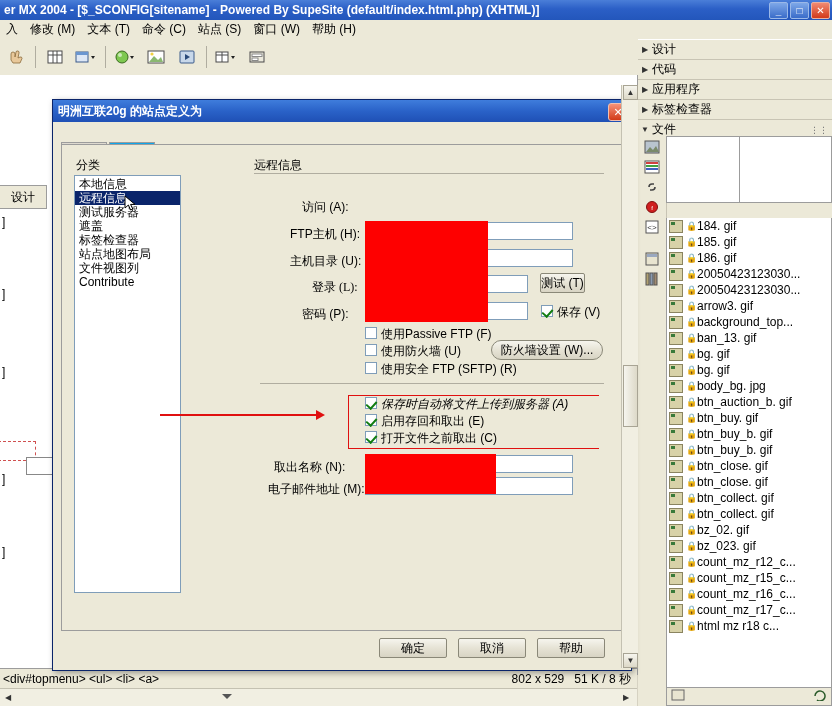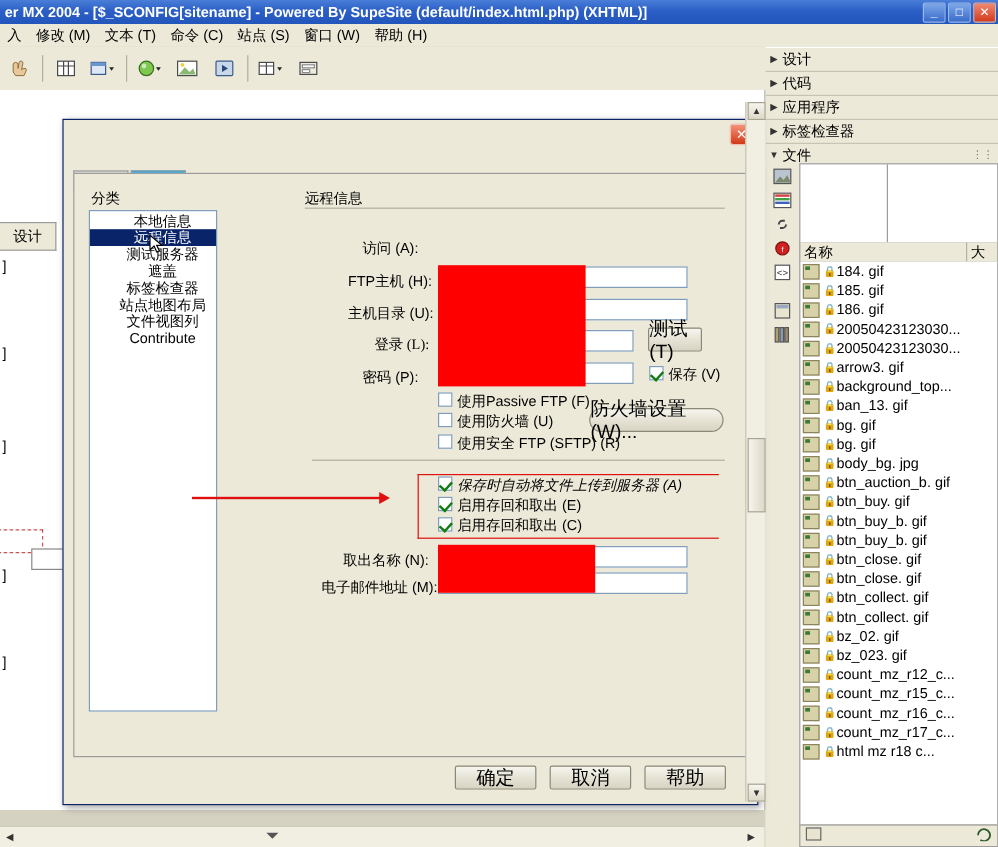--- a/index.html
+++ b/index.html
@@ -158,40 +158,40 @@
   .tab.active{background:#0ea5e9;height:19px;border-bottom:1px solid #0369a1;}
   .dlg-body{
     position:absolute;left:8px;top:44px;width:560px;height:485px;background:#ece9d8;
     border:1px solid #9c9c9c;
   }
   .lbl{position:absolute;font-size:12px;color:#000;white-space:nowrap;}
   .listbox{
     position:absolute;left:12px;top:30px;width:105px;height:415px;background:#fff;border:1px solid #7f9db9;
     font-size:12px;padding-top:1px;overflow:hidden;
   }
-  .litem{height:14px;line-height:14px;padding-left:16px;white-space:nowrap;text-align:center;}
+  .litem{height:14px;line-height:14px;padding-left:4px;white-space:nowrap;}
   .litem.sel{background:#0a246a;color:#fff;}
 
   .groupline{position:absolute;height:1px;background:#b0ada0;}
   .input{
     position:absolute;background:#fff;border:1px solid #7f9db9;height:18px;
     font-size:12px;line-height:18px;padding:0 2px;box-sizing:border-box;overflow:hidden;
   }
   .combo{
     position:absolute;background:#fff;border:1px solid #7f9db9;height:19px;box-sizing:border-box;
     font-size:12px;line-height:18px;padding-left:3px;
   }
   .combo .arrowbtn{
     position:absolute;right:1px;top:1px;width:16px;height:15px;
     background:linear-gradient(to bottom,#f6f5ee,#d4d0c0);border:1px solid #9c9c9c;
     display:flex;align-items:center;justify-content:center;font-size:7px;color:#222;
   }
   .btn{
     position:absolute;background:linear-gradient(to bottom,#f6f5ee 0%,#e6e3d5 50%,#d8d4c4 100%);
-    border:1px solid #8a8878;border-radius:2px;font-size:16px;
+    border:1px solid #8a8878;border-radius:2px;font-size:12px;
     display:flex;align-items:center;justify-content:center;box-sizing:border-box;
   }
   .cb{
     position:absolute;width:12px;height:12px;background:#fff;border:1px solid #7f9db9;box-sizing:border-box;
   }
   .cb.on::after{
     content:"";position:absolute;left:2px;top:1px;width:5px;height:8px;
     border:solid #107c10;border-width:0 2px 2px 0;transform:rotate(42deg);
   }
   .redbox{position:absolute;background:#fe0000;}
@@ -296,20 +296,27 @@
 
     <div class="wsline" style="left:2px;top:140px;">]</div>
     <div class="wsline" style="left:2px;top:212px;">]</div>
     <div class="wsline" style="left:2px;top:290px;">]</div>
     <div class="dashbox" style="left:-2px;top:366px;width:36px;height:18px;"></div>
     <div class="smallbox" style="left:26px;top:382px;width:34px;height:16px;"></div>
     <div class="wsline" style="left:2px;top:397px;">]</div>
     <div class="wsline" style="left:2px;top:470px;">]</div>
   </div>
 
+  <div class="statusbar">
+    <div class="tagpath">&lt;div#topmenu&gt; &lt;ul&gt; &lt;li&gt; &lt;a&gt;</div>
+    <div class="right">
+      <span>802 x 529</span>
+      <span>51 K / 8 秒</span>
+    </div>
+  </div>
   <div class="hscroll">
     <div class="hs-arrow" style="left:2px;">◀</div>
     <div class="thumbarea">
       <div style="position:absolute;left:72px;top:4px;width:0;height:0;border-left:5px solid transparent;border-right:5px solid transparent;border-top:5px solid #555;"></div>
     </div>
     <div class="hs-arrow" style="left:620px;">▶</div>
   </div>
 
   <div class="rightpanel">
     <div class="panelbar first">
@@ -393,24 +400,20 @@
               <rect x="6" y="1" width="3" height="12" fill="#8a9ab0" stroke="#555"></rect>
               <rect x="10" y="1" width="3" height="12" fill="#a08a70" stroke="#555"></rect>
             </svg>
         </div>
       </div>
 
       <div class="previewbox">
         <div class="previewsplit"></div>
       </div>
 
-      <div class="namehdr">
-        <div class="c1">名称</div>
-        <div class="c2">大</div>
-      </div>
 
       <div class="filelist">
         <div class="frow">
             <span class="fico"></span>
             <span class="flock">🔒</span>
             <span>184. gif</span>
           </div>
         <div class="frow">
             <span class="fico"></span>
             <span class="flock">🔒</span>
@@ -547,20 +550,23 @@
         <span style="margin-left:auto;padding-right:4px;">
           <svg width="14" height="12" viewBox="0 0 14 12">
               <path d="M2 7 a5 5 0 1 1 2 4" fill="none" stroke="#2a5a2a" stroke-width="1.5"></path>
             </svg>
         </span>
       </div>
     </div>
   </div>
 
   <div class="dialog">
+    <div class="dlg-title">
+      <span>明洲互联20g 的站点定义为</span>
+    </div>
     <div class="dlg-close">✕</div>
 
     <div class="tabs">
       <div class="tab">基本</div>
       <div class="tab active">高级</div>
     </div>
 
     <div class="dlg-body">
 
       <div class="lbl" style="left:14px;top:12px;">分类</div>
@@ -615,26 +621,26 @@
 
       <div class="groupbox" style="left:286px;top:250px;width:250px;height:52px;border-color:#e01010;border-right:none;"></div>
 
       <div class="cb on" style="left:303px;top:252px;"></div>
       <div class="lbl" style="left:319px;top:251px;font-style:italic;">保存时自动将文件上传到服务器 (A)</div>
 
       <div class="cb on" style="left:303px;top:269px;"></div>
       <div class="lbl" style="left:319px;top:268px;">启用存回和取出 (E)</div>
 
       <div class="cb on" style="left:303px;top:286px;"></div>
-      <div class="lbl" style="left:319px;top:285px;">启用存回和取出 (C)</div>
+      <div class="lbl" style="left:319px;top:285px;">打开文件之前取出 (C)</div>
 
       <div class="arrowline" style="left:98px;top:269px;width:158px;"></div>
       <div class="arrowhead" style="left:254px;top:265px;"></div>
 
-      <div class="lbl" style="left:224px;top:314px;">取出名称 (N):</div>
+      <div class="lbl" style="left:212px;top:314px;">取出名称 (N):</div>
       <div class="input" style="left:303px;top:310px;width:208px;"></div>
 
       <div class="lbl" style="left:206px;top:336px;">电子邮件地址 (M):</div>
       <div class="input" style="left:303px;top:332px;width:208px;"></div>
 
       <div class="redbox" style="left:303px;top:309px;width:131px;height:40px;"></div>
     </div>
 
     <div class="btn" style="left:326px;top:538px;width:68px;height:20px;">确定</div>
     <div class="btn" style="left:405px;top:538px;width:68px;height:20px;">取消</div>

